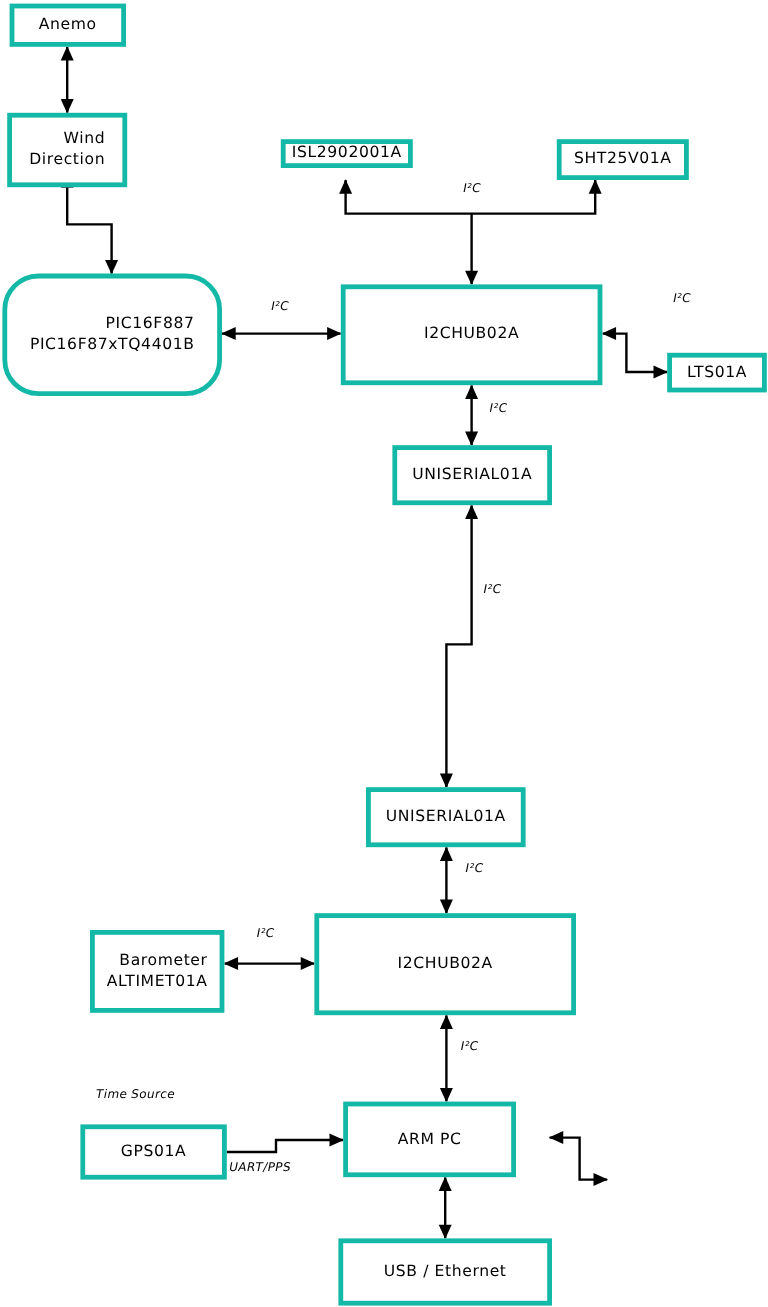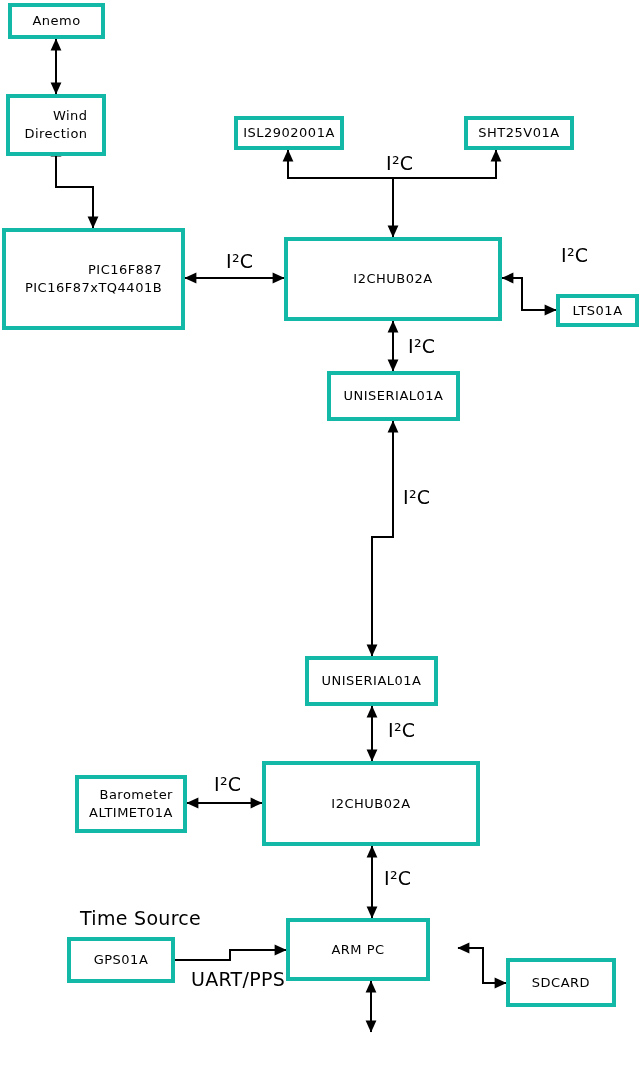--- a/index.html
+++ b/index.html
@@ -33,37 +33,38 @@
     text-align: right;
   }
   .node-label {
     font-size: 13px;
     line-height: 1.35;
     white-space: pre-line;
     letter-spacing: 0.5px;
   }
   .float-label {
     position: absolute;
-    font-size: 19px;
+    font-size: 10px;
     white-space: nowrap;
     letter-spacing: 0.3px;
+    font-style: italic;
   }
   
   .n-anemo        { left: 8px;   top: 3px;    width: 97px;  height: 36px; }
   .n-wind         { left: 6px;   top: 94px;   width: 100px; height: 62px; }
-  .n-pic          { left: 2px;   top: 228px;  width: 183px; height: 102px; }
-  .n-isl          { left: 234px; top: 116px;  width: 110px; height: 34px; }
+  .n-pic          { left: 2px;   top: 228px;  width: 183px; height: 102px; border-radius: 30px; }
+  .n-isl          { left: 234px; top: 116px;  width: 110px; height: 24px; }
   .n-sht          { left: 464px; top: 116px;  width: 110px; height: 34px; }
   .n-hub1         { left: 284px; top: 237px;  width: 218px; height: 84px; }
   .n-lts          { left: 556px; top: 294px;  width: 83px;  height: 33px; }
   .n-uni1         { left: 327px; top: 371px;  width: 133px; height: 50px; }
   .n-uni2         { left: 305px; top: 656px;  width: 133px; height: 50px; }
-  .n-baro         { left: 75px;  top: 775px;  width: 112px; height: 58px; }
+  .n-baro         { left: 75px;  top: 775px;  width: 112px; height: 69px; }
   .n-hub2         { left: 262px; top: 761px;  width: 218px; height: 85px; }
-  .n-gps          { left: 67px;  top: 937px;  width: 108px; height: 46px; }
+  .n-gps          { left: 67px;  top: 937px;  width: 122px; height: 46px; }
   .n-armpc        { left: 286px; top: 918px;  width: 144px; height: 63px; }
   .n-sdcard       { left: 506px; top: 958px;  width: 110px; height: 49px; }
   .n-usb          { left: 282px; top: 1032px; width: 178px; height: 56px; }
   
   .l-time-source  { left: 80px;  top: 907px; }
   .l-uart-pps     { left: 191px; top: 968px; }
   .l-i2c-pic-hub1 { left: 226px; top: 250px; }
   .l-i2c-sensors  { left: 386px; top: 152px; }
   .l-i2c-lts      { left: 561px; top: 244px; }
   .l-i2c-hub1-uni1{ left: 408px; top: 335px; }
@@ -134,22 +135,22 @@
   </div>
   <div class="node n-hub2">
     <span class="node-label">I2CHUB02A</span>
   </div>
   <div class="node n-gps">
     <span class="node-label">GPS01A</span>
   </div>
   <div class="node n-armpc">
     <span class="node-label">ARM PC</span>
   </div>
-  <div class="node n-sdcard">
-    <span class="node-label">SDCARD</span>
+  <div class="node n-usb">
+    <span class="node-label">USB / Ethernet</span>
   </div>
 
   <div class="float-label l-time-source">Time Source</div>
   <div class="float-label l-uart-pps">UART/PPS</div>
   <div class="float-label l-i2c-pic-hub1">I²C</div>
   <div class="float-label l-i2c-sensors">I²C</div>
   <div class="float-label l-i2c-lts">I²C</div>
   <div class="float-label l-i2c-hub1-uni1">I²C</div>
   <div class="float-label l-i2c-uni-uni">I²C</div>
   <div class="float-label l-i2c-uni2-hub2">I²C</div>

